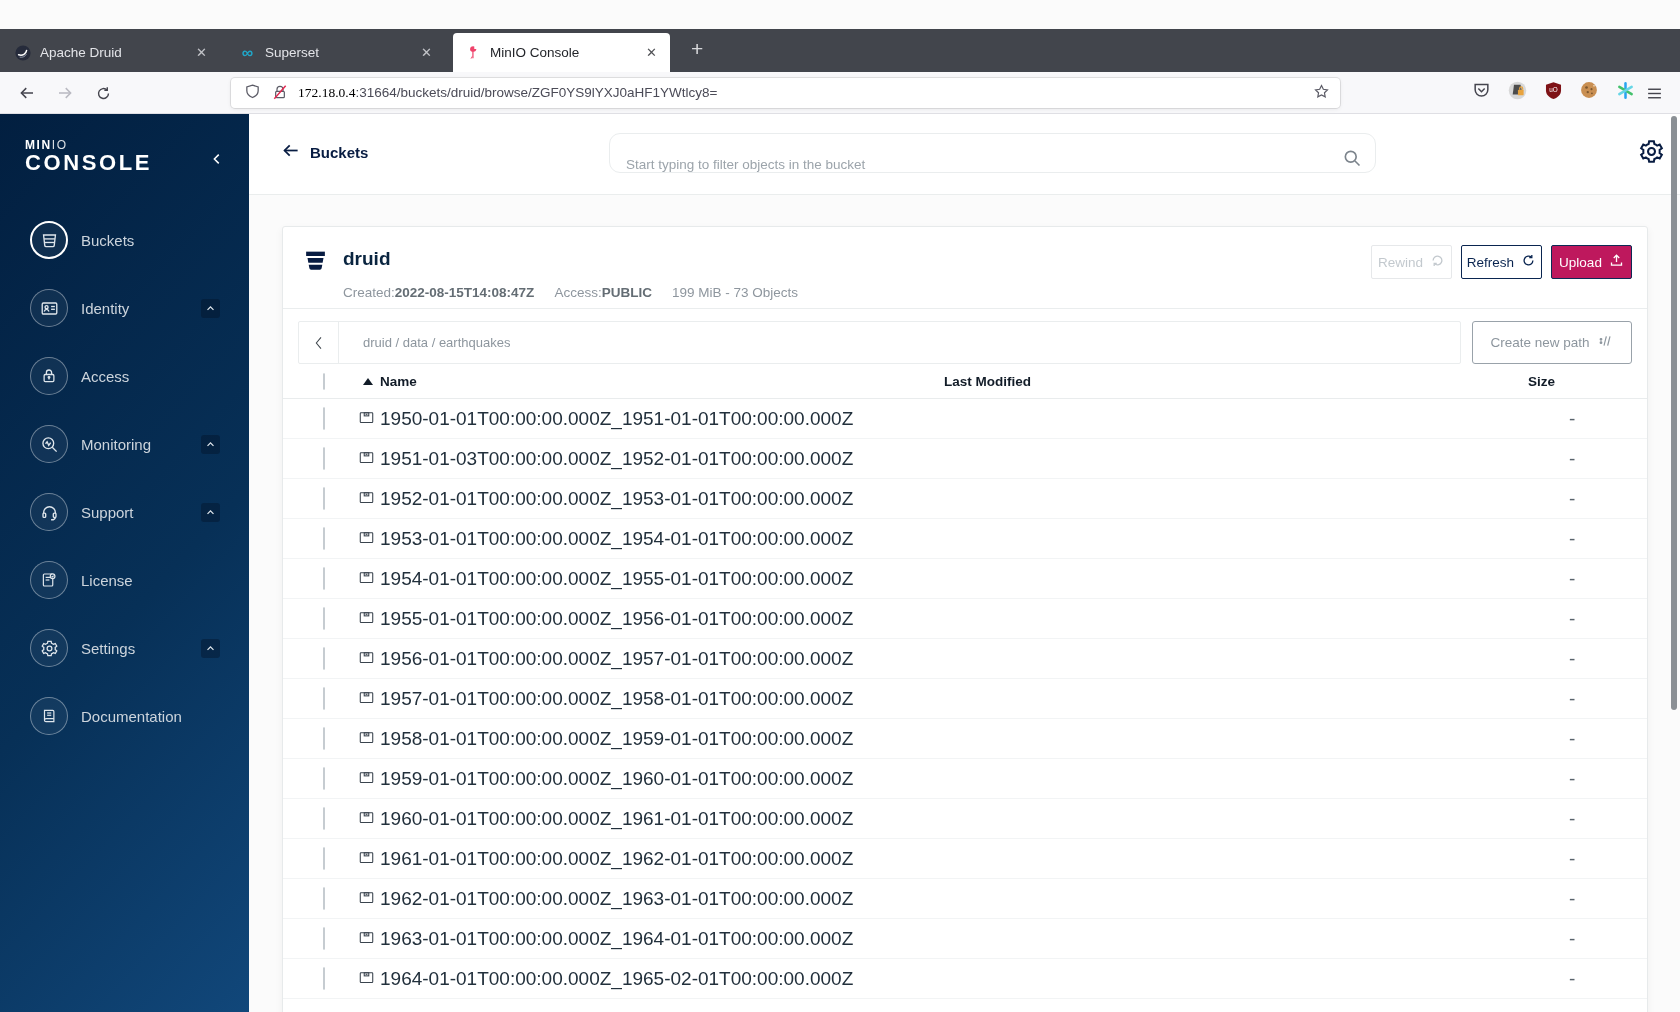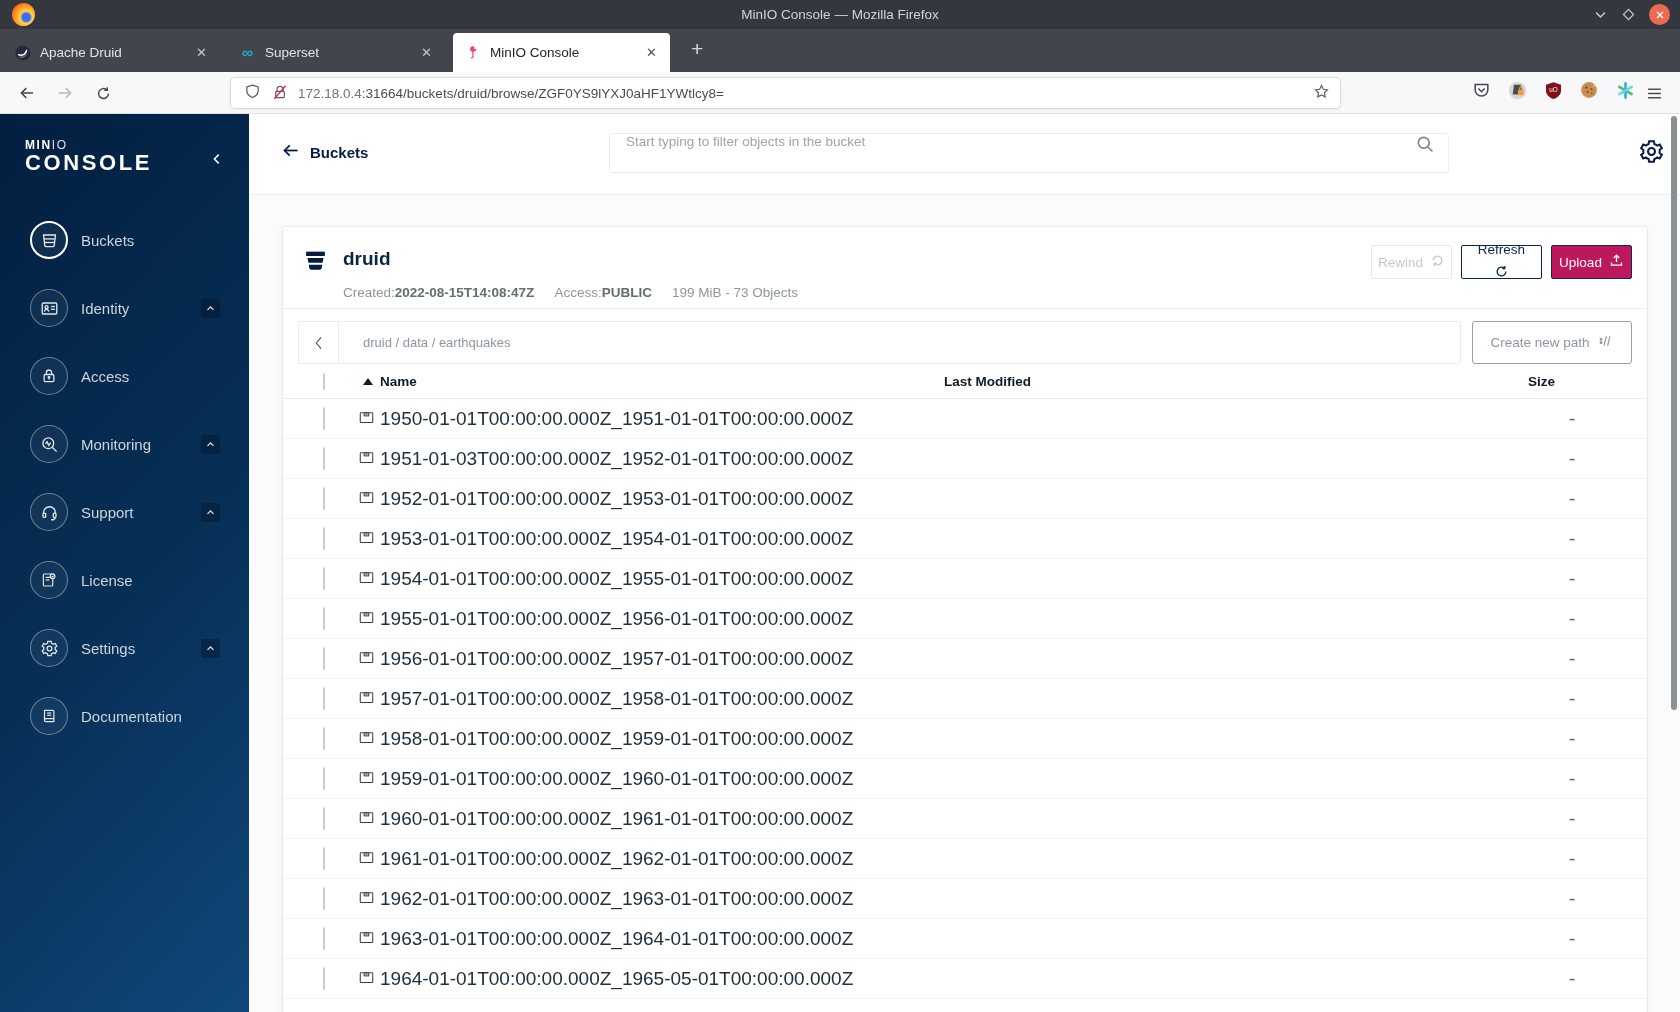--- a/index.html
+++ b/index.html
@@ -31,21 +31,21 @@
   
   .toolbar{ position:absolute; left:0; top:72px; right:0; height:42px; background:#f8f8fa;
     border-bottom:1px solid #dfdfe4; }
   .navbtn{ position:absolute; top:7px; width:28px; height:28px; display:flex; align-items:center; justify-content:center; border-radius:4px; }
   .urlbar{ position:absolute; left:231px; top:6px; width:1109px; height:30px; background:#fff; border-radius:4px;
     box-shadow:0 0 0 1px rgba(0,0,0,.09), 0 1px 4px rgba(0,0,0,.08);
     display:flex; align-items:center; font-size:13.5px; }
   .url-shield{ margin-left:13px; }
   .url-lock{ margin-left:11px; }
   .url-text{ margin-left:10px; white-space:nowrap; overflow:hidden; flex:1; }
-  .url-domain{ color:#737373; }
+  .url-domain{ color:#000000;font-family:Liberation Serif, serif; }
   .url-rest{ color:#4b4b57; }
   .url-star{ margin:0 10px 0 8px; }
   .ext-icons{ position:absolute; right:44px; top:7px; display:flex; align-items:center; gap:14px; }
   .ext{ width:22px; height:22px; display:flex; align-items:center; justify-content:center; }
   .menu-btn{ position:absolute; right:12px; top:7px; width:28px; height:28px; display:flex; align-items:center; justify-content:center; }
 
   
   .app{ position:absolute; top:114px; left:0; right:0; bottom:0; display:flex; overflow:hidden; }
 
   
@@ -64,42 +64,42 @@
   .mi-label{ margin-left:13px; color:#ccd4dc; font-size:15px; }
   .mi-chev{ position:absolute; right:29px; width:19px; height:19px; border-radius:3px;
     background:rgba(2,16,34,.38); display:flex; align-items:center; justify-content:center; color:#dfe5ea; }
   .logout-item{ position:absolute; bottom:14px; left:0; right:0; }
 
   
   .content{ flex:1; position:relative; background:#fbfbfb; }
   .content-header{ position:absolute; left:0; right:0; top:0; height:81px; background:#fff; border-bottom:1px solid #eaeded; }
   .backlink{ position:absolute; left:32px; top:27px; display:flex; align-items:center; gap:10px;
     color:#081C42; font-weight:600; font-size:15px; }
-  .search{ position:absolute; left:360px; top:19px; width:840px; height:40px; background:#fff;
-    border:1px solid #EAEDEE; border-radius:3px; display:flex; align-items:flex-start; }
+  .search{ position:absolute; left:360px; top:19px; width:767px; height:40px; background:#fff;
+    border:1px solid #EAEDEE; border-radius:11px; display:flex; align-items:flex-end; }
   .search input{ flex:1; border:0; outline:0; padding:0 16px; font-size:13.5px; color:#333; background:transparent; }
   .search input::placeholder{ color:#9CA4AB; }
   .search .sicon{ margin-right:13px; }
   .gear-btn{ position:absolute; right:15px; top:24px; color:#081C42; }
 
   
   .panel{ position:absolute; left:33px; top:112px; width:1366px; height:830px; background:#fff;
     border:1px solid #e7eaeb; border-radius:3px; box-shadow:0 3px 8px rgba(0,0,0,.05); }
   .panel-header{ height:82px; border-bottom:1px solid #EAEDEE; position:relative; }
   .bkt-icon{ position:absolute; left:20px; top:21px; color:#081C42; }
   .bkt-name{ position:absolute; left:60px; top:21px; font-size:19px; font-weight:600; color:#0A2540; }
   .bkt-meta{ position:absolute; left:60px; top:58px; font-size:13.5px; color:#8E969E; white-space:nowrap; }
   .bkt-meta .val{ font-weight:700; color:#646D74; margin-left:0; }
   .bkt-meta .lbl2{ margin-left:20px; }
   .bkt-meta .summary{ margin-left:20px; }
   .hdr-buttons{ position:absolute; right:15px; top:18px; display:flex; gap:9px; }
   .btn{ height:34px; width:81px; display:flex; align-items:center; justify-content:center; gap:7px;
     font-size:13.5px; border-radius:2px; border:1px solid transparent; background:#fff; }
   .btn-rewind{ border-color:#E6E8EA; color:#C3C9CE; }
-  .btn-refresh{ border-color:#0A2550; color:#0A2550;flex-direction:column; }
+  .btn-refresh{ border-color:#0A2550; color:#0A2550; }
   .btn-upload{ border-color:#0D2A55; background:#be185d; color:#fff; }
 
   .browse-row{ display:flex; margin:12px 15px 0; height:43px; }
   .crumbbar{ flex:1; border:1px solid #EAEDEE; border-radius:2px; background:#fff; display:flex; align-items:center; }
   .crumb-back{ width:40px; align-self:stretch; border-right:1px solid #EAEDEE; display:flex; align-items:center; justify-content:center; color:#41484f; }
   .crumb-text{ margin-left:24px; color:#8D969E; font-size:13px; }
   .createpath{ width:160px; margin-left:11px; border:1px solid #99A2AA; border-radius:3px; background:#fff;
     color:#8D969E; font-size:13.5px; display:flex; align-items:center; justify-content:center; gap:8px; }
 
   .thead{ display:flex; align-items:center; height:35px; font-weight:700; font-size:13.5px; color:#121C28;
@@ -117,42 +117,20 @@
 
   
   .page-scrollbar{ position:absolute; right:0; top:0; width:16px; bottom:0; background:transparent; }
   .page-scrollbar .thumb{ position:absolute; left:7px; top:2px; width:6px; height:594px; background:#8b9095; border-radius:3px; }
 </style>
 </head>
 <body>
 
 <div class="screen">
 
-  <div class="titlebar">
-    <div class="fx-logo"></div>
-    <div class="win-title">MinIO Console — Mozilla Firefox</div>
-    <div class="win-controls">
-      <span class="wc">
-        <svg width="15" height="15" viewBox="0 0 24 24" fill="none" stroke="#c3c5ca" stroke-width="2.4">
-            <polyline points="5 9 12 16 19 9"></polyline>
-          </svg>
-      </span>
-      <span class="wc">
-        <svg width="15" height="15" viewBox="0 0 24 24" fill="none" stroke="#c3c5ca" stroke-width="2">
-            <rect x="6.3" y="6.3" width="11.4" height="11.4" transform="rotate(45 12 12)"></rect>
-          </svg>
-      </span>
-      <span class="wc wc-close">
-        <svg width="10" height="10" viewBox="0 0 24 24" fill="none" stroke="#fff" stroke-width="3.4">
-            <line x1="5" y1="5" x2="19" y2="19"></line>
-            <line x1="19" y1="5" x2="5" y2="19"></line>
-          </svg>
-      </span>
-    </div>
-  </div>
 
   <div class="tabbar">
     <div id="tabs" style="display:flex;align-items:flex-end;">
         <div class="tab">
           <span class="fav">
             <svg width="16" height="16" viewBox="0 0 16 16">
               <circle cx="8" cy="8" r="7.6" fill="#262b3b"></circle>
               <path d="M3.6 9.8c4.2 1.2 7.4-.8 8-4.4" stroke="#fff" stroke-width="1.5" fill="none" stroke-linecap="round"></path>
               <path d="M5 12.2c2.8.5 5.2-.7 6.2-2.8" stroke="#8b93a6" stroke-width="1" fill="none" stroke-linecap="round"></path>
             </svg>
@@ -669,21 +647,21 @@
               <div class="c-size">-</div>
             </div>
             <div class="row">
               <div class="c-check"><span class="checkbox"></span></div>
               <div class="c-name">
                 <span class="obj-icon"><svg width="17" height="17" viewBox="0 0 24 24" fill="none" stroke="currentColor" stroke-width="1.5">
                     <rect x="3.2" y="5.3" width="17.6" height="13.7" rx="1"></rect>
                     <rect x="8.8" y="5.3" width="6.4" height="4.4"></rect>
                     <line x1="10.7" y1="7.5" x2="13.3" y2="7.5"></line>
                   </svg></span>
-                <span>1964-01-01T00:00:00.000Z_1965-05-01T00:00:00.000Z</span>
+                <span>1964-01-01T00:00:00.000Z_1965-02-01T00:00:00.000Z</span>
               </div>
               <div class="c-lm"></div>
               <div class="c-size">-</div>
             </div>
           </div>
       </div>
     </main>
 
     <div class="page-scrollbar">
       <div class="thumb"></div>

